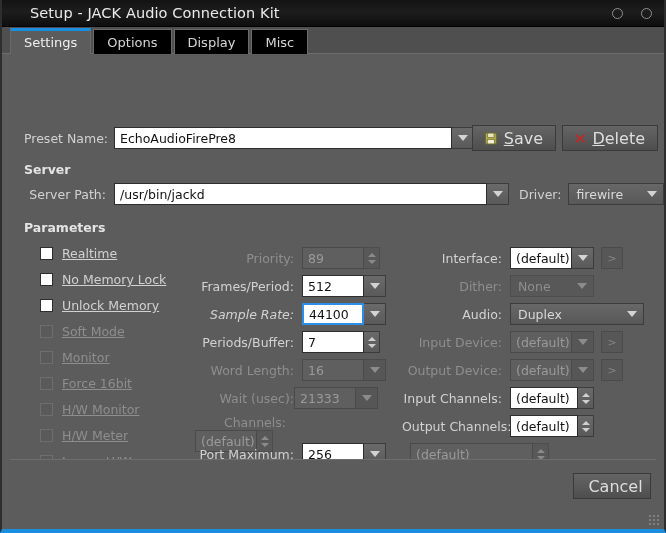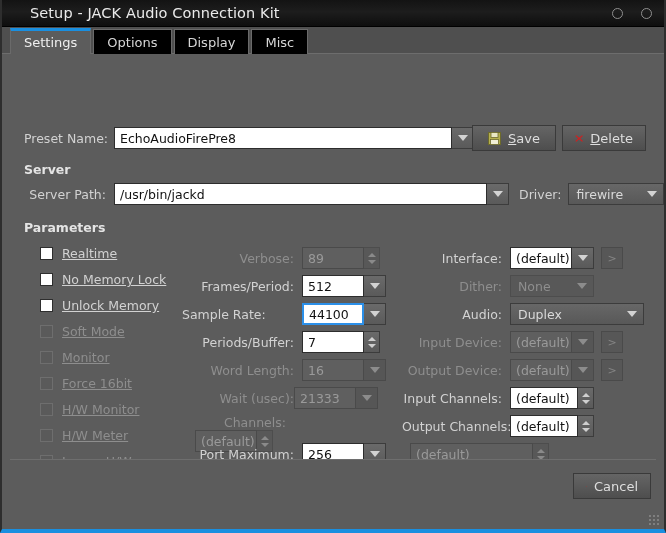--- a/index.html
+++ b/index.html
@@ -188,21 +188,21 @@
     border: 1px solid #2e2e2e;
   }
   .cb.disabled { background:#5a5a5a; border:1px solid #6e6e6e; }
 
   
   .pbtn {
     height: 26px;
     background: linear-gradient(to bottom,#656565,#4e4e4e);
     border: 1px solid #3a3a3a;
     color: #dedede;
-    font-size: 13px;
+    font-size: 16px;
     display:flex;align-items:center;justify-content:center;gap:7px;
     padding: 0 12px;
   }
   .pbtn.primary {
     background: linear-gradient(to bottom,#5d7b92,#46637b);
     border: 1px solid #37525f;
   }
 
   
   .readout {
@@ -278,21 +278,21 @@
 
     <div class="pbtn" style="position:absolute; left:470px; top:71px; width:84px;">
       <svg width="13" height="13" viewBox="0 0 13 13">
         <rect x="0.5" y="0.5" width="12" height="12" fill="#b5b04e" stroke="#6d6a2c"></rect>
         <rect x="3" y="0.5" width="7" height="5" fill="#e9e7c4" stroke="#6d6a2c" stroke-width="0.8"></rect>
         <rect x="2.5" y="7.5" width="8" height="5" fill="#f1efd6" stroke="#6d6a2c" stroke-width="0.8"></rect>
       </svg>
       <span><span class="u">S</span><span>ave</span></span>
     </div>
 
-    <div class="pbtn" style="position:absolute; left:560px; top:71px; width:84px;">
+    <div class="pbtn" style="position:absolute; left:560px; top:71px; width:96px;">
       <svg width="13" height="13" viewBox="0 0 13 13">
         <path d="M1.5 1 L6.5 5.5 L11.5 1 L12 3 L8 6.5 L12 10 L11.5 12 L6.5 7.5 L1.5 12 L1 10 L5 6.5 L1 3 Z" fill="#d02020"></path>
       </svg>
       <span><span class="u">D</span><span>elete</span></span>
     </div>
 
     <div class="section-title" style="left:22px; top:108px;">Server</div>
 
     <div class="row" style="left:22px; top:129px;">
       <div class="lbl" style="width:82px; text-align:right;">Server Path:</div>
@@ -354,42 +354,42 @@
 
     <div class="row" style="left:30px; top:453px;">
       <div class="lbl dim" style="width:86px; text-align:right;">MIDI Driver:</div>
       <div class="combo disabled" style="width:75px; margin-left:7px;">
         <span>seq</span>
         <span class="caret dim"></span>
       </div>
     </div>
 
     <div class="row" style="left:180px; top:193px;">
-      <div class="lbl dim" style="width:112px; text-align:right;">Verbose:</div>
+      <div class="lbl dim" style="width:112px; text-align:right;">Priority:</div>
       <div style="display:flex; margin-left:8px;">
         <div class="field disabled" style="width:62px;">89</div>
         <div class="spin disabled">
             <span class="sup"></span>
             <span class="sdn"></span>
           </div>
       </div>
     </div>
 
     <div class="row" style="left:180px; top:221px;">
       <div class="lbl" style="width:112px; text-align:right;">Frames/Period:</div>
       <div style="display:flex; margin-left:8px;">
         <div class="field" style="width:62px;">512</div>
         <div class="arrowbtn">
             <span class="caret"></span>
           </div>
       </div>
     </div>
 
     <div class="row" style="left:180px; top:249px;">
-      <div class="lbl" style="width:112px; text-align:left;">Sample Rate:</div>
+      <div class="lbl" style="width:112px; text-align:right;font-style:italic;">Sample Rate:</div>
       <div style="display:flex; margin-left:8px;">
         <div class="field focus" style="width:62px;">44100</div>
         <div class="arrowbtn">
             <span class="caret"></span>
           </div>
       </div>
     </div>
 
     <div class="row" style="left:180px; top:277px;">
       <div class="lbl" style="width:112px; text-align:right;">Periods/Buffer:</div>

